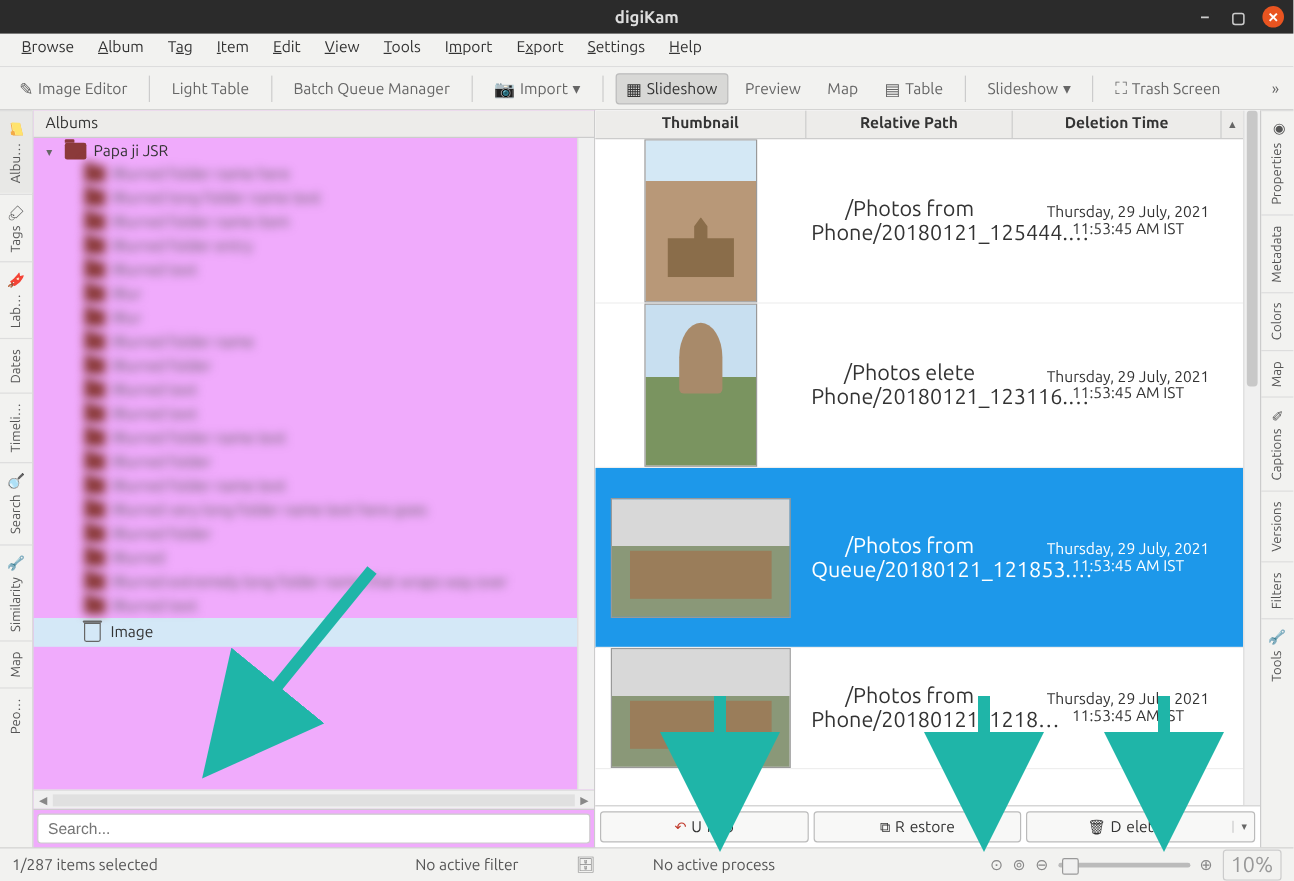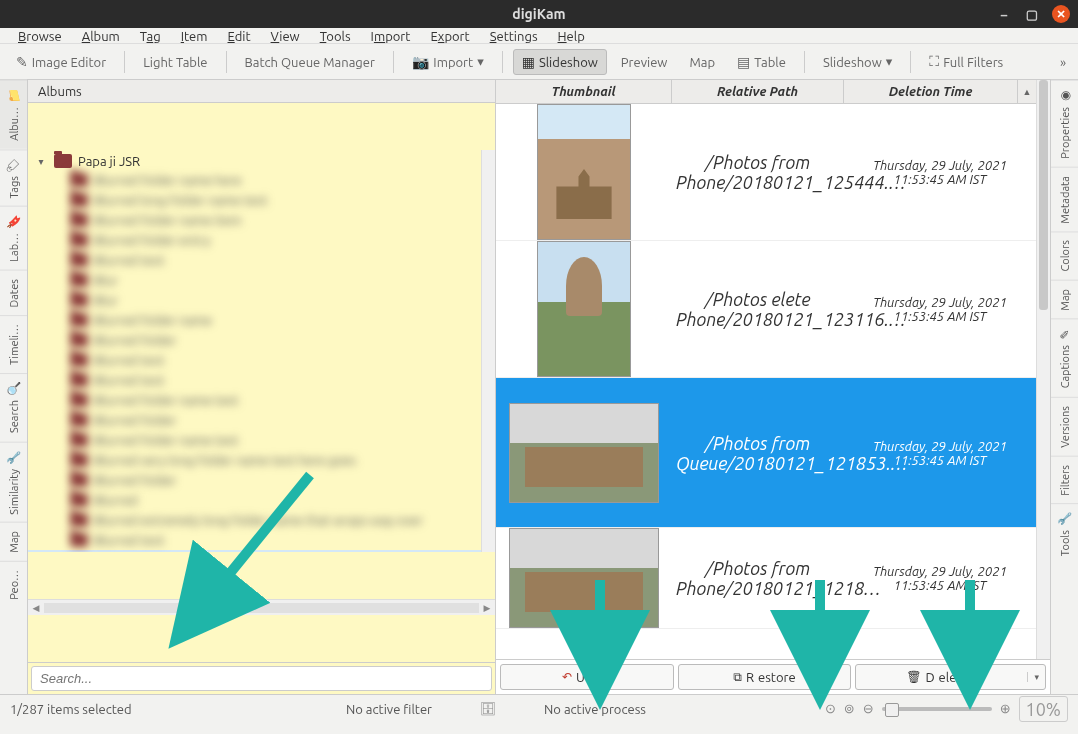--- a/index.html
+++ b/index.html
@@ -5,21 +5,21 @@
   * { box-sizing: border-box; margin: 0; padding: 0; }
   body { font-family: "Ubuntu", "Segoe UI", sans-serif; font-size: 13px; color: #333; background: #f2f2f0; overflow: hidden; width: 1078px; height: 734px; }
   
   
   .titlebar { background: #2b2b2b; height: 28px; display: flex; align-items: center; justify-content: center; position: relative; color: #ddd; font-size: 14px; font-weight: bold; }
   .titlebar-controls { position: absolute; right: 8px; display: flex; gap: 12px; align-items: center; }
   .tb-btn { width: 16px; height: 16px; display: flex; align-items: center; justify-content: center; font-size: 13px; color: #ccc; cursor: pointer; }
   .tb-close { width: 18px; height: 18px; border-radius: 50%; background: #e95420; color: #fff; font-size: 11px; }
   
   
-  .menubar { background: #f2f2f0; height: 16px; display: flex; align-items: center; padding: 0 10px; gap: 4px; border-bottom: 1px solid #ddd; }
+  .menubar { background: #f2f2f0; height: 28px; display: flex; align-items: flex-start; padding: 0 10px; gap: 4px; border-bottom: 1px solid #ddd; }
   .menu-item { padding: 4px 8px; cursor: pointer; }
   .menu-item .u { text-decoration: underline; }
   
   
   .toolbar { background: #f2f2f0; height: 36px; display: flex; align-items: center; padding: 0 8px; gap: 6px; border-bottom: 1px solid #ccc; }
   .tb-item { padding: 4px 8px; color: #666; display: flex; align-items: center; gap: 4px; cursor: pointer; border-radius: 3px; }
   .tb-item.active { background: #d8d8d6; border: 1px solid #bbb; color: #333; }
   .tb-sep { width: 1px; height: 22px; background: #ccc; margin: 0 4px; }
   .tb-icon { font-size: 14px; }
   .tb-more { margin-left: auto; font-size: 13px; color: #666; cursor: pointer; padding: 4px; }
@@ -27,39 +27,39 @@
   
   .content { display: flex; height: 614px; }
   
   
   .left-tabs { width: 28px; background: #f2f2f0; border-right: 1px solid #ccc; display: flex; flex-direction: column; }
   .vtab { writing-mode: vertical-rl; transform: rotate(180deg); padding: 8px 4px; font-size: 11px; color: #555; cursor: pointer; display: flex; align-items: center; gap: 4px; border-bottom: 1px solid #ddd; }
   .vtab.active { background: #e8e8e6; }
   .vtab-icon { writing-mode: horizontal-tb; transform: rotate(90deg); font-size: 12px; }
   
   
-  .albums-panel { width: 468px; display: flex; flex-direction: column; border-right: 1px solid #ccc; background: #fef9c3; gap: 47px; }
+  .albums-panel { width: 468px; display: flex; flex-direction: column; border-right: 1px solid #ccc; background: #f0abfc; }
   .albums-header { background: #edecea; border-bottom: 1px solid #ccc; padding: 4px 10px; font-size: 13px; color: #333; display:flex; align-items:center; }
   .albums-scroll { flex: 1; overflow: hidden; position: relative; }
   .albums-tree { padding: 2px 0; }
   .tree-row { display: flex; align-items: center; padding: 2px 6px; gap: 6px; font-size: 13px; cursor: pointer; }
   .tree-row.root { font-weight: normal; }
   .tree-expand { width: 14px; text-align: center; color: #666; font-size: 10px; }
   .folder-icon { width: 18px; height: 14px; background: #8b3a3a; border-radius: 2px; position: relative; }
   .folder-icon::before { content: ''; position: absolute; top: -3px; left: 0; width: 8px; height: 3px; background: #8b3a3a; border-radius: 1px 1px 0 0; }
   .tree-child { display: flex; align-items: center; padding: 3px 6px 3px 42px; gap: 6px; filter: blur(4px); color: #555; font-size: 13px; }
   .tree-child .folder-icon { filter: none; }
   .trash-row { display: flex; align-items: center; padding: 4px 6px 4px 42px; gap: 8px; background: #d4e8f7; font-size: 13px; cursor: pointer; }
   .trash-icon { width: 14px; height: 16px; border: 1px solid #666; border-radius: 0 0 2px 2px; position: relative; }
   .trash-icon::before { content: ''; position: absolute; top: -3px; left: -2px; right: -2px; height: 2px; background: #666; border-radius: 1px; }
   .h-scrollbar { height: 16px; background: #f0f0f0; border-top: 1px solid #ddd; display: flex; align-items: center; }
   .h-scroll-arrow { width: 16px; text-align: center; font-size: 9px; color: #888; }
   .h-scroll-track { flex: 1; height: 10px; background: #e0e0e0; }
   .search-box { border-top: 1px solid #ccc; padding: 3px; }
-  .search-input { width: 100%; padding: 4px 8px; border: 1px solid #ccc; border-radius: 3px; font-size: 13px; color: #999; background: #fff; font-style: italic; }
+  .search-input { width: 100%; padding: 4px 8px; border: 1px solid #ccc; border-radius: 3px; font-size: 13px; color: #999; background: #fff; }
   
   
   .main-panel { flex: 1; display: flex; flex-direction: column; background: #fff; }
   .table-header { display: flex; background: #edecea; border-bottom: 1px solid #ccc; height: 24px; }
   .th { padding: 4px; text-align: center; font-size: 13px; font-weight: bold; border-right: 1px solid #ccc; }
   .th-thumb { width: 176px; }
   .th-path { width: 172px; }
   .th-time { flex: 1; }
   .th-sort { width: 18px; font-size: 9px; color: #666; display:flex; align-items:center; justify-content:center; }
   .table-body { flex: 1; overflow: hidden; }
@@ -154,21 +154,21 @@
   <div class="tb-item">Map</div>
   <div class="tb-item">
       <span class="tb-icon">▤</span>
       <span>Table</span>
     </div>
   <div class="tb-sep"></div>
   <div class="tb-item"><span>Slideshow</span> ▾</div>
   <div class="tb-sep"></div>
   <div class="tb-item">
       <span class="tb-icon">⛶</span>
-      <span>Full Filters</span>
+      <span>Trash Screen</span>
     </div>
   <div class="tb-more">»</div>
 </div>
 
 <div class="content">
 
   <div class="left-tabs">
     <div class="vtab active">
         <span>Albu…</span>
         <span class="vtab-icon">📁</span>
@@ -221,39 +221,39 @@
           <div class="tree-child"><span class="folder-icon"></span>Blurred folder name text</div>
           <div class="tree-child"><span class="folder-icon"></span>Blurred folder</div>
           <div class="tree-child"><span class="folder-icon"></span>Blurred folder name text</div>
           <div class="tree-child"><span class="folder-icon"></span>Blurred very long folder name text here goes</div>
           <div class="tree-child"><span class="folder-icon"></span>Blurred folder</div>
           <div class="tree-child"><span class="folder-icon"></span>Blurred</div>
           <div class="tree-child"><span class="folder-icon"></span>Blurred extremely long folder name that wraps way over</div>
           <div class="tree-child"><span class="folder-icon"></span>Blurred text</div>
           <div class="trash-row">
             <span class="trash-icon"></span>
-            <span>Batch</span>
+            <span>Image</span>
           </div>
         </div>
       </div>
       <div class="v-scrollbar-left"></div>
       </div>
     </div>
     <div class="h-scrollbar">
       <div class="h-scroll-arrow">◀</div>
       <div class="h-scroll-track"></div>
       <div class="h-scroll-arrow">▶</div>
     </div>
     <div class="search-box">
       <input class="search-input" placeholder="Search..." style="">
     </div>
   </div>
 
   <div class="main-panel">
-    <div style="display:flex; flex:1; overflow:hidden;font-style:italic;">
+    <div style="display:flex; flex:1; overflow:hidden;">
       <div style="flex:1; display:flex; flex-direction:column;">
         <div class="table-header">
           <div class="th th-thumb">Thumbnail</div>
           <div class="th th-path">Relative Path</div>
           <div class="th th-time">Deletion Time</div>
           <div class="th-sort">▲</div>
         </div>
         <div class="table-body" id="table-body">
             <div class="table-row">
     <div class="td-thumb">

